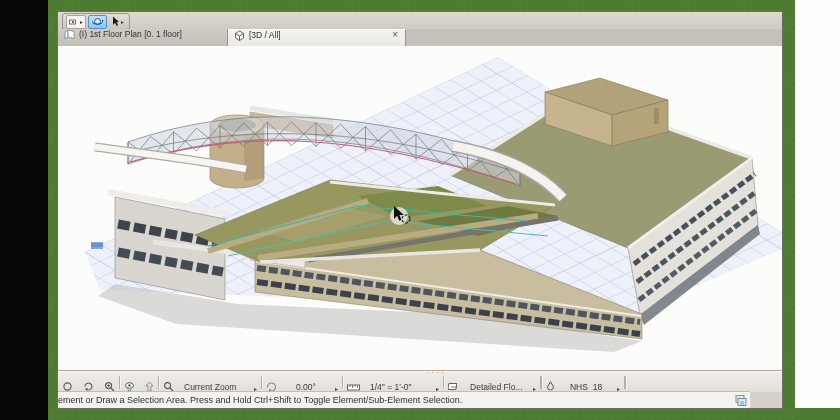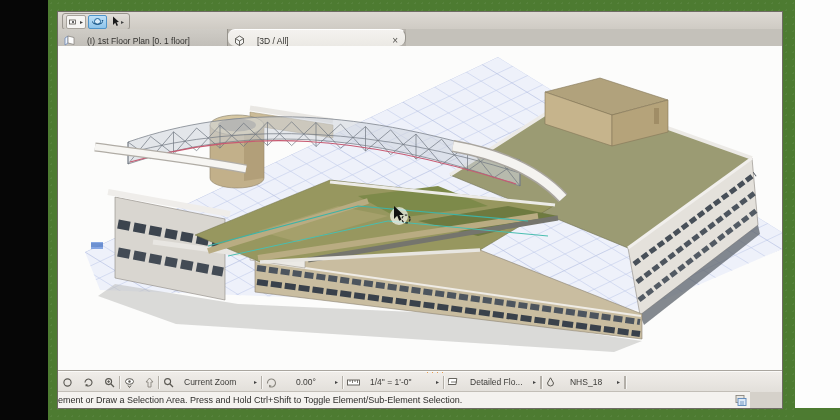--- a/index.html
+++ b/index.html
@@ -18,33 +18,33 @@
   
   #toolbar-top{left:0;top:0;width:724px;height:17px;background:linear-gradient(#ddd9d3,#cfcbc4);}
   #mini-toolbar{left:4px;top:1px;height:15px;display:flex;align-items:center;gap:2px;
        background:linear-gradient(#e3dfda,#c9c5be);border:1px solid #98948d;border-radius:3px;padding:0 3px;}
   .mini-btn{height:12px;display:flex;align-items:center;gap:1px;padding:0 2px;border-radius:2px;}
   .mini-btn.plain{background:#f6f5f3;border:1px solid #a6a29b;}
   .mini-btn.active{background:linear-gradient(#bfe0f7,#8ec4ea);border:1px solid #4f94c9;}
   .tiny-arrow{font-size:6px;color:#444;line-height:1;}
   
   #tabbar{left:0;top:17px;width:724px;height:17px;background:#b6b2ab;display:flex;align-items:stretch;}
-  .tab{display:flex;align-items:flex-end;gap:12px;padding:0 6px;font-size:8.5px;color:#33322f;
+  .tab{display:flex;align-items:flex-start;gap:4px;padding:0 6px;font-size:8.5px;color:#33322f;
        border-right:1px solid #97948d;white-space:nowrap;overflow:hidden;}
   #tab-floorplan{width:157px;background:linear-gradient(#cfccc6,#c2bfb9);}
-  #tab-3d{width:165px;background:linear-gradient(#f4f2ef,#ebe9e4);border-top:1px solid #fff;border-radius:7px;}
+  #tab-3d{width:165px;background:linear-gradient(#f4f2ef,#ebe9e4);border-top:1px solid #fff;}
   #tab-3d .close{margin-left:auto;font-size:10px;color:#55534f;line-height:1;padding:0 1px;}
   #tab-rest{flex:1;background:#c4c1ba;}
   
   #viewport{left:0;top:34px;width:724px;height:325px;background:#fcfcfb;overflow:hidden;}
   
   #toolbar-bottom{left:0;top:359px;width:724px;height:20px;background:linear-gradient(#f0ede9,#e2dfda);
       border-top:1px solid #fbfaf8;box-shadow:0 -1px 0 #aaa69f;display:flex;align-items:center;
       font-size:8.5px;color:#3c3b38;overflow:hidden;white-space:nowrap;}
-  .tb-item{display:flex;align-items:center;gap:10px;padding:0 4px;height:100%;}
+  .tb-item{display:flex;align-items:flex-end;gap:10px;padding:0 4px;height:100%;}
   .tb-div{width:1px;height:13px;background:#b3afa8;box-shadow:1px 0 0 #f6f5f2;flex:0 0 auto;}
   .tb-label{overflow:hidden;text-overflow:clip;}
   .tb-icon{flex:0 0 auto;display:block;}
   #drag-dots{position:absolute;left:368px;top:356px;color:#e8923a;font-size:9px;letter-spacing:2px;line-height:1;}
   
   #statusbar{left:0;top:379px;width:692px;height:17px;background:#f4f2ef;border-top:1px solid #c2beb7;
       display:flex;align-items:center;font-size:9px;color:#2e2d2b;padding:0 3px;box-sizing:border-box;}
   #status-msg{white-space:nowrap;overflow:hidden;margin-left:-3px;}
   #status-icon{margin-left:auto;flex:0 0 auto;}
 </style>

